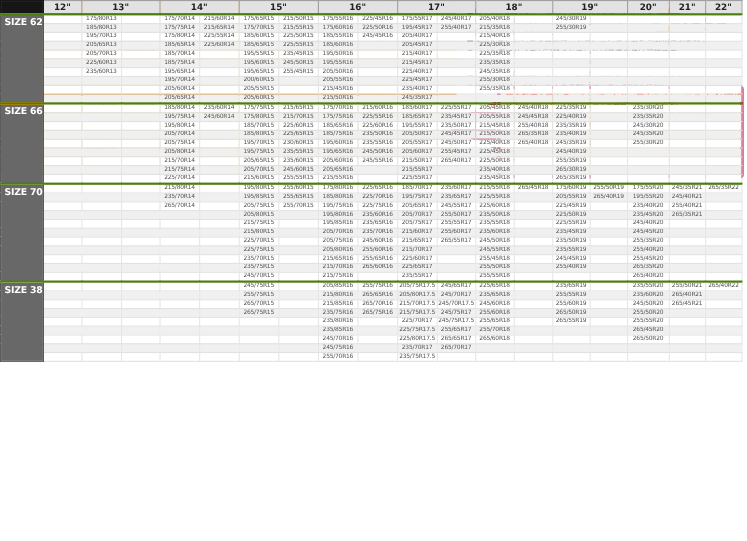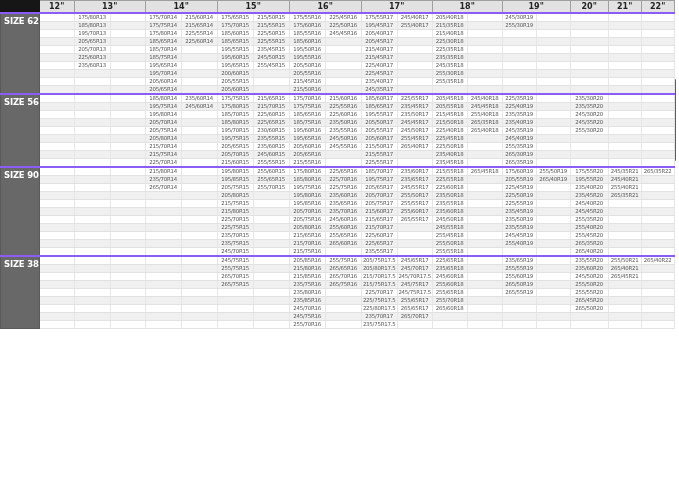--- a/index.html
+++ b/index.html
@@ -23,21 +23,21 @@
   table.top td.label .label-title{color:#fff;font-weight:bold;font-size:9px;line-height:11px;}
   table.top td.label .label-sub{color:#a51c1c;font-weight:bold;font-size:6.5px;line-height:8px;}
 
   
   table.bottom{left:0;top:166;border:1px solid #8f8f8f;}
   table.bottom th.colhead{background:#e2e2e2;border:1px solid #9f9f9f;}
   table.bottom th.corner{background:#161616;border:1px solid #161616;}
   table.bottom td{border-right:1px solid #e6e6e6;border-bottom:1px solid #e2e2e2;background:#fff;}
   table.bottom td.maj{border-left:1px solid #a0a0a0;}
   table.bottom tbody tr:nth-child(even) td{background:#f0f0f0;}
-  table.bottom tbody{border-top:2px solid #8b5cf6;margin-left:15px;}
+  table.bottom tbody{border-top:2px solid #4d7c0f;margin-left:15px;}
   table.bottom td.label{background:#686868;border:1px solid #5a5a5a;vertical-align:top;}
   table.bottom td.label .label-title{color:#fff;font-weight:bold;font-size:8.5px;line-height:10px;text-align:left;padding:2px 0 0 3px;}
 
   .notes{position:absolute;left:424px;top:7px;width:250px;font-size:7px;line-height:9.3px;color:#4a4a4a;}
   .notes div{white-space:nowrap;}
 
   .logo{position:absolute;left:592px;top:4px;width:86px;height:30px;}
 
   .callout{position:absolute;left:452px;top:78px;width:208px;height:72px;background:#fdf6e1;
            border:3px solid #c9234f;border-radius:3px;padding:3px 5px;}
@@ -607,21 +607,21 @@
           <td class="maj"></td>
           <td></td>
           <td class="maj"></td>
           <td class="maj"></td>
           <td class="maj"></td>
         </tr>
       </tbody>
       <tbody>
         <tr>
           <td class="label" rowspan="9">
-            <div class="label-title">SIZE 56</div>
+            <div class="label-title">SIZE 66</div>
           </td>
           <td class="maj"></td>
           <td class="maj"></td>
           <td></td>
           <td class="maj">185/80R14</td>
           <td>235/60R14</td>
           <td class="maj">175/75R15</td>
           <td>215/65R15</td>
           <td class="maj">175/70R16</td>
           <td>215/60R16</td>
@@ -792,21 +792,21 @@
           <td class="maj">265/35R19</td>
           <td></td>
           <td class="maj"></td>
           <td class="maj"></td>
           <td class="maj"></td>
         </tr>
       </tbody>
       <tbody>
         <tr>
           <td class="label" rowspan="11">
-            <div class="label-title">SIZE 90</div>
+            <div class="label-title">SIZE 70</div>
           </td>
           <td class="maj"></td>
           <td class="maj"></td>
           <td></td>
           <td class="maj">215/80R14</td>
           <td></td>
           <td class="maj">195/80R15</td>
           <td>255/60R15</td>
           <td class="maj">175/80R16</td>
           <td>225/65R16</td>

